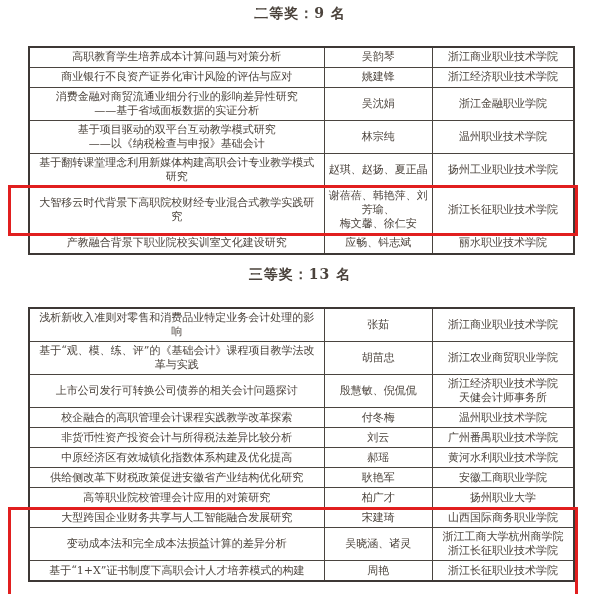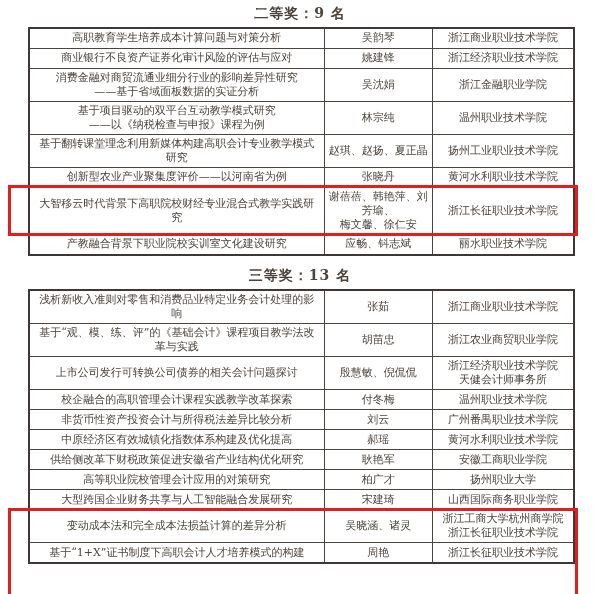--- a/index.html
+++ b/index.html
@@ -14,21 +14,21 @@
     overflow: hidden;
     background: #ffffff;
   }
   .section { position: relative; }
   .section-title {
     text-align: center;
     font-size: 14px;
     font-weight: bold;
     color: #4b433c;
     margin: 0;
-    padding: 5px 0 4px 0;
+    padding: 5px 0 23px 0;
     letter-spacing: 1px;
   }
   table.award-table {
     border-collapse: collapse;
     table-layout: fixed;
     width: 547px;
     margin-left: 28px;
     border: 2px solid #3d3835;
   }
   table.award-table td {
@@ -94,49 +94,38 @@
             <td class="c1">
               <div>吴沈娟</div>
             </td>
             <td class="c2">
               <div>浙江金融职业学院</div>
             </td>
           </tr>
           <tr>
             <td class="c0">
               <div>基于项目驱动的双平台互动教学模式研究</div>
-              <div>——以《纳税检查与申报》课程为例</div>
+              <div>——以《纳税检查与申报》基础会计</div>
             </td>
             <td class="c1">
               <div>林宗纯</div>
             </td>
             <td class="c2">
               <div>温州职业技术学院</div>
             </td>
           </tr>
           <tr>
             <td class="c0">
               <div>基于翻转课堂理念利用新媒体构建高职会计专业教学模式研究</div>
             </td>
             <td class="c1">
               <div>赵琪、赵扬、夏正晶</div>
             </td>
             <td class="c2">
               <div>扬州工业职业技术学院</div>
-            </td>
-          </tr>
-          <tr>
-            <td class="c0">
-              <div>创新型农业产业聚集度评价——以河南省为例</div>
-            </td>
-            <td class="c1">
-              <div>张晓丹</div>
-            </td>
-            <td class="c2">
-              <div>黄河水利职业技术学院</div>
             </td>
           </tr>
           <tr class="hl">
             <td class="c0">
               <div>大智移云时代背景下高职院校财经专业混合式教学实践研究</div>
             </td>
             <td class="c1">
               <div>谢蓓蓓、韩艳萍、刘芳瑜、</div>
               <div>梅文馨、徐仁安</div>
             </td>

